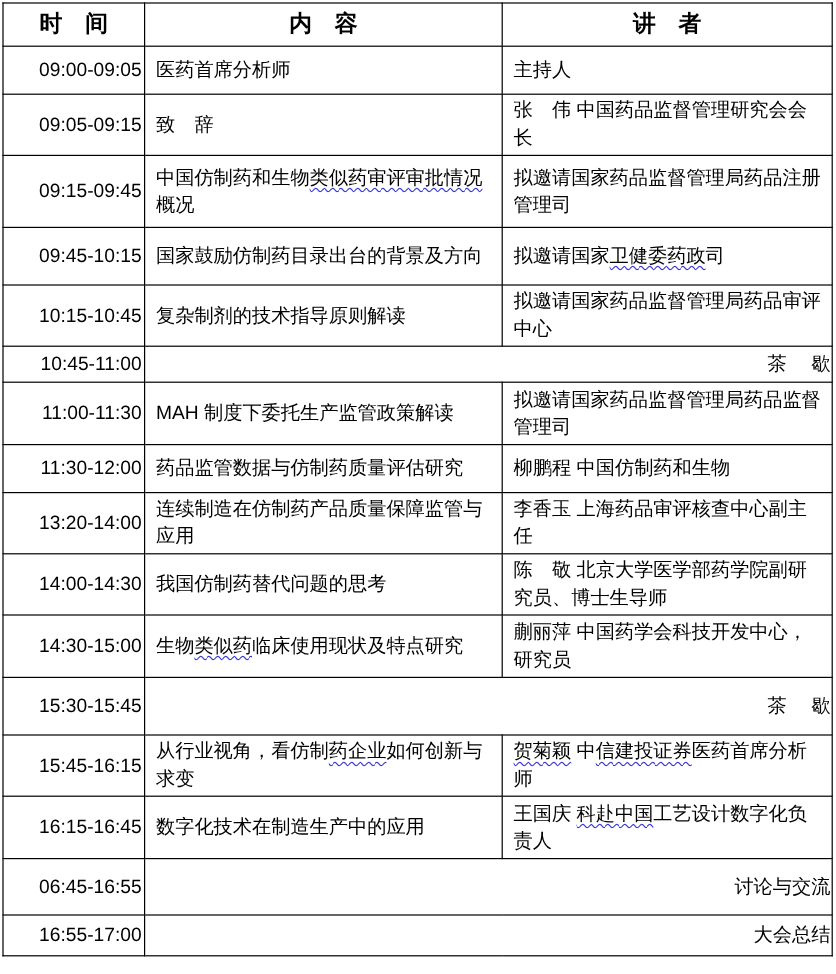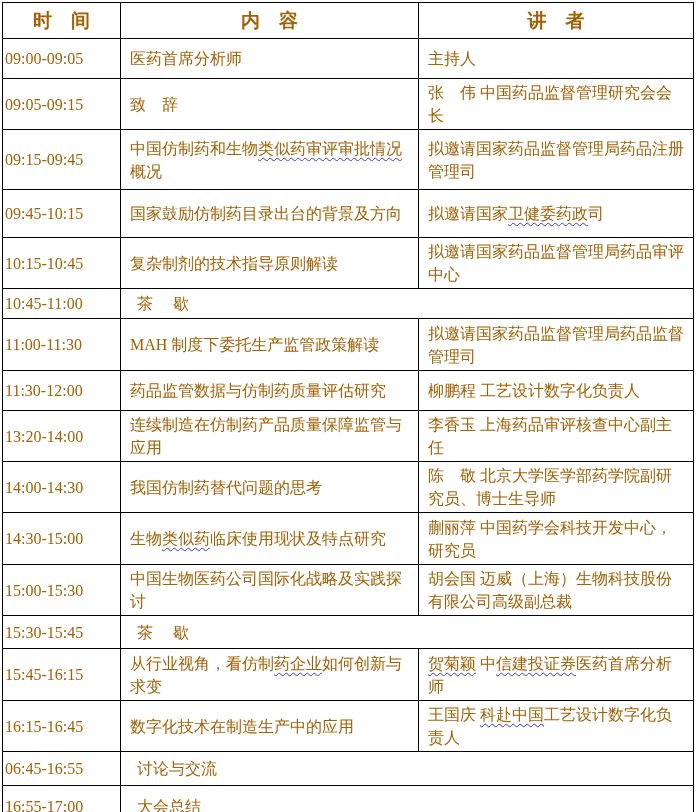--- a/index.html
+++ b/index.html
@@ -6,22 +6,22 @@
     margin: 0;
     padding: 0;
     background: #ffffff;
     width: 697px;
   }
   .doc {
     width: 697px;
     height: 812px;
     box-sizing: border-box;
     padding: 2px;
-    font-family: Liberation Serif, serif;
-    color: #a16207;
+    font-family: Liberation Sans, sans-serif;
+    color: #000000;
   }
   table.agenda {
     border-collapse: collapse;
     table-layout: fixed;
     width: 691px;
   }
   col.c-time    { width: 118px; }
   col.c-content { width: 298px; }
   col.c-speaker { width: 275px; }
   th, td {
@@ -32,32 +32,32 @@
     overflow: hidden;
     word-break: break-all;
   }
   th.header-cell {
     font-size: 19px;
     font-weight: bold;
     text-align: center;
     padding: 4px 2px;
   }
   td.time-cell {
-    text-align: left;
+    text-align: right;
     padding: 2px 2px;
     white-space: nowrap;
     margin-left: 36px;
   }
   td.content-cell, td.speaker-cell {
     text-align: left;
     padding: 2px 9px;
   }
   td.merged-cell {
-    text-align: left;
-    padding: 2px 16px;
+    text-align: right;
+    padding: 2px 1px;
   }
   .wavy {
     text-decoration-line: underline;
     text-decoration-style: wavy;
     text-decoration-color: var(--wavy-color, #3c3cd6);
     text-decoration-thickness: 1px;
     text-underline-offset: 3px;
     text-decoration-skip-ink: none;
   }
   
@@ -128,41 +128,36 @@
           <td colspan="2" class="merged-cell"><span>茶　 歇</span></td>
         </tr>
         <tr>
           <td class="time-cell">11:00-11:30</td>
           <td class="content-cell"><span>MAH 制度下委托生产监管政策解读</span></td>
           <td class="speaker-cell"><span>拟邀请国家药品监督管理局药品监督管理司</span></td>
         </tr>
         <tr>
           <td class="time-cell">11:30-12:00</td>
           <td class="content-cell"><span>药品监管数据与仿制药质量评估研究</span></td>
-          <td class="speaker-cell"><span>柳鹏程 工艺设计数字化负责人</span></td>
+          <td class="speaker-cell"><span>柳鹏程 中国仿制药和生物</span></td>
         </tr>
         <tr>
           <td class="time-cell">13:20-14:00</td>
           <td class="content-cell"><span>连续制造在仿制药产品质量保障监管与应用</span></td>
           <td class="speaker-cell"><span>李香玉 上海药品审评核查中心副主任</span></td>
         </tr>
         <tr>
           <td class="time-cell">14:00-14:30</td>
           <td class="content-cell"><span>我国仿制药替代问题的思考</span></td>
           <td class="speaker-cell"><span>陈　敬 北京大学医学部药学院副研究员、博士生导师</span></td>
         </tr>
         <tr>
           <td class="time-cell">14:30-15:00</td>
           <td class="content-cell"><span>生物</span><span class="wavy">类似药</span><span>临床使用现状及特点研究</span></td>
           <td class="speaker-cell"><span>蒯丽萍 中国药学会科技开发中心，研究员</span></td>
-        </tr>
-        <tr>
-          <td class="time-cell">15:00-15:30</td>
-          <td class="content-cell"><span>中国生物医药公司国际化战略及实践探讨</span></td>
-          <td class="speaker-cell"><span>胡会国 迈威（上海）生物科技股份有限公司高级副总裁</span></td>
         </tr>
         <tr>
           <td class="time-cell">15:30-15:45</td>
           <td colspan="2" class="merged-cell"><span>茶　 歇</span></td>
         </tr>
         <tr>
           <td class="time-cell">15:45-16:15</td>
           <td class="content-cell"><span>从行业视角，看仿制</span><span class="wavy">药企业</span><span>如何创新与求变</span></td>
           <td class="speaker-cell"><span class="wavy">贺菊颖</span><span> 中</span><span class="wavy">信建投证券</span><span>医药首席分析师</span></td>
         </tr>

